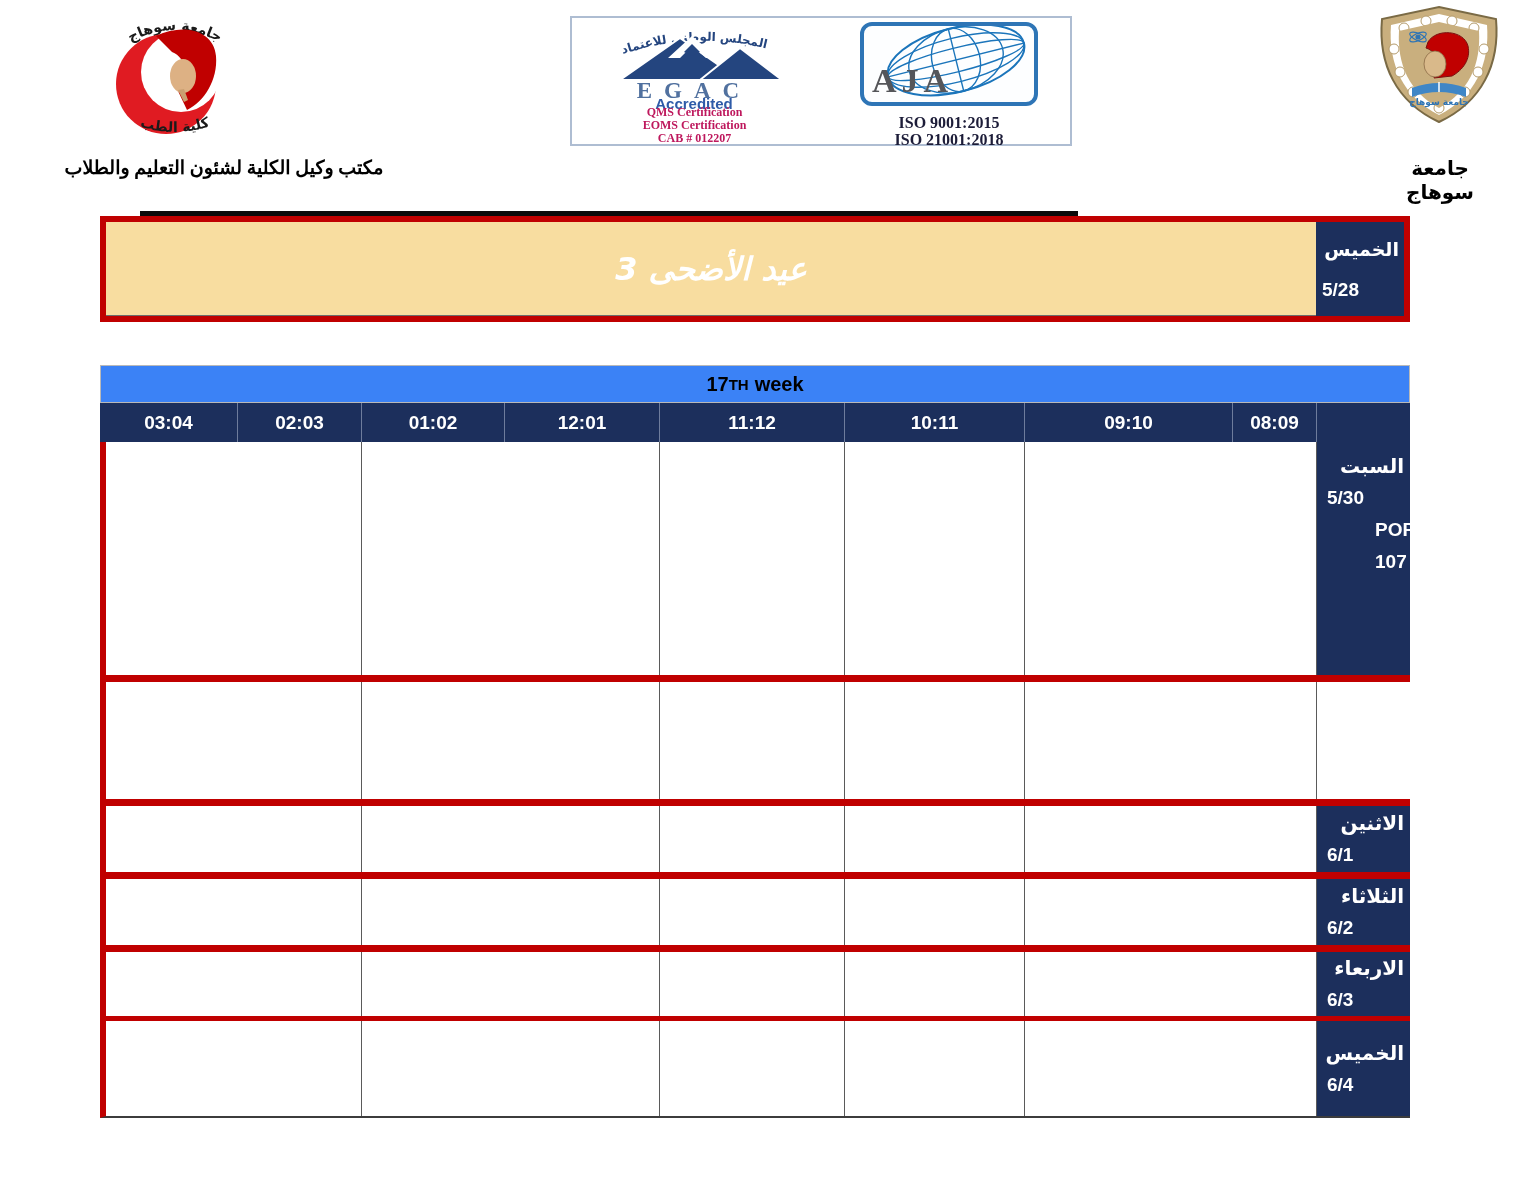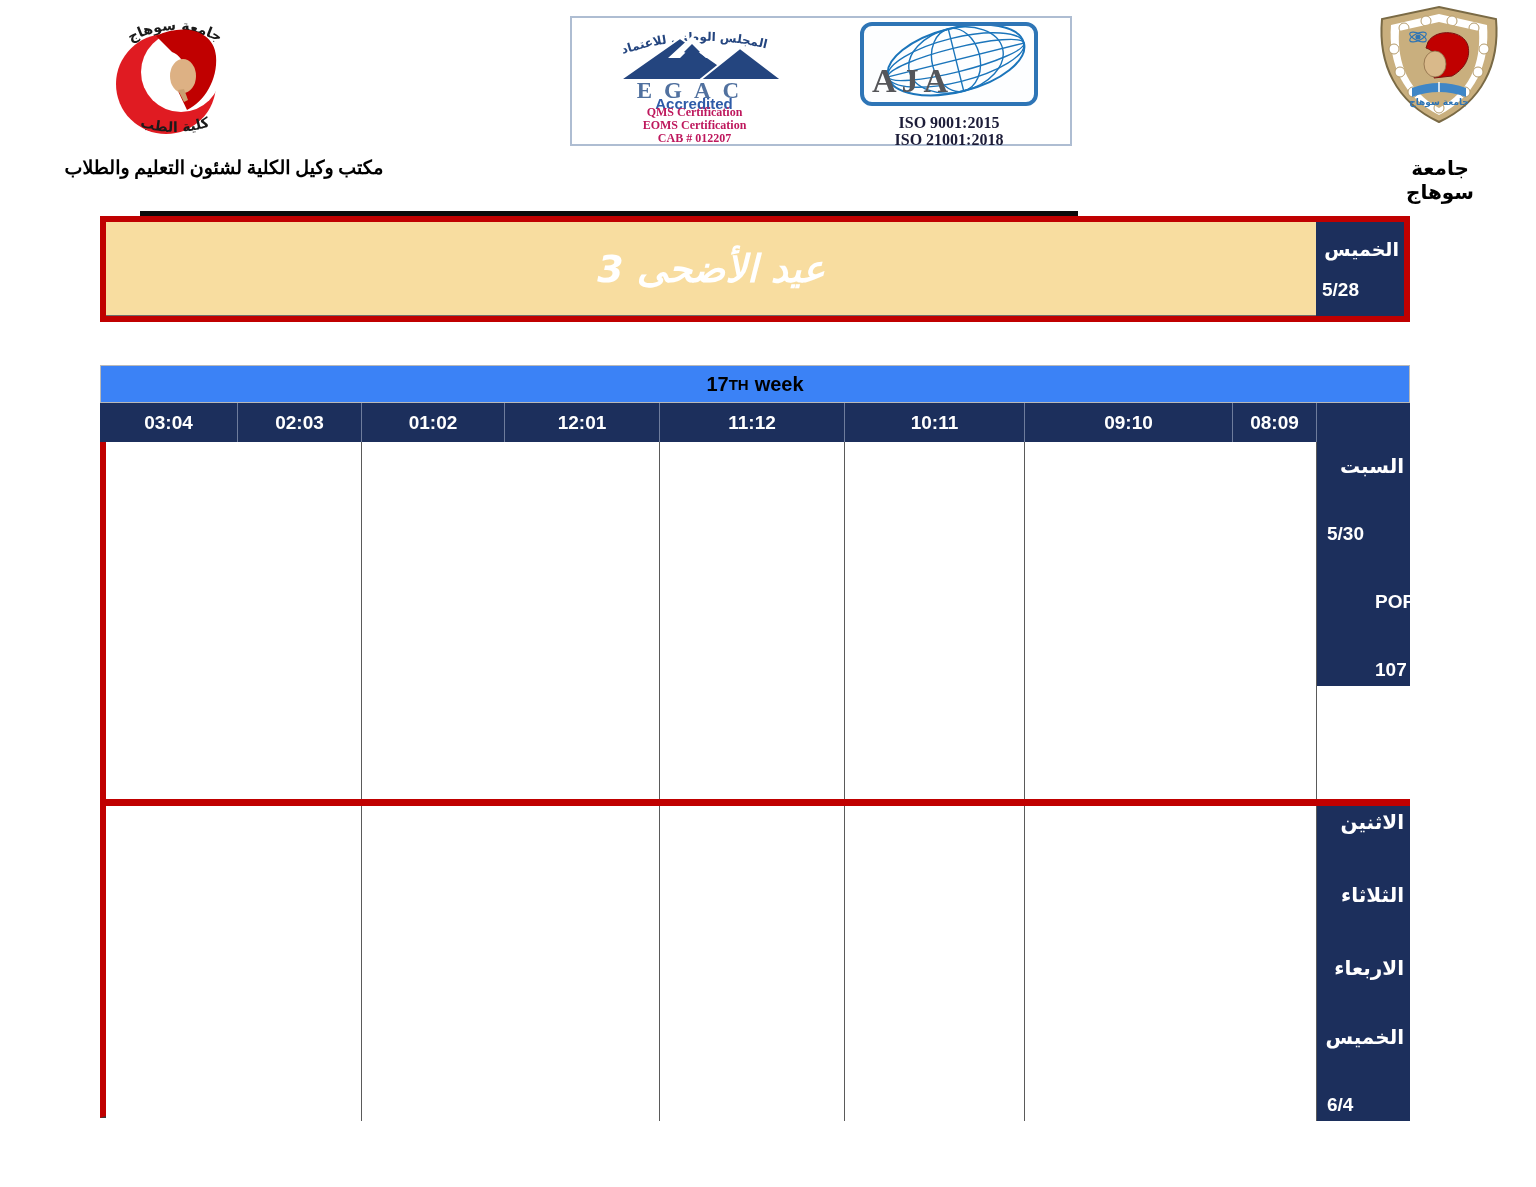--- a/index.html
+++ b/index.html
@@ -42,21 +42,21 @@
   .eid-banner {
     position:absolute; left:100px; top:216px; width:1310px; height:106px;
     border:6px solid #c00000; display:flex; background:#f8dda0;
   }
   .eid-main {
     flex:1 1 auto; background:#f8dda0; border-bottom:1px solid #6b6b6b;
     display:flex; align-items:center; justify-content:center;
   }
   .eid-title {
     font-family:"DejaVu Sans", sans-serif; font-weight:bold; font-style:italic;
-    font-size:38px; color:#ffffff; direction:rtl;
+    font-size:32px; color:#ffffff; direction:rtl;
   }
   .eid-day {
     width:88px; background:#1c2f5c; color:#fff; display:flex; flex-direction:column;
     justify-content:space-around; padding:6px 0;
   }
   .eid-day .d-name { font-family:"DejaVu Sans", sans-serif; font-weight:bold; font-size:19px; text-align:right; padding-right:5px; direction:rtl; }
   .eid-day .d-date { font-weight:bold; font-size:19px; text-align:left; padding-left:6px; }
 
   
   .schedule { position:absolute; left:100px; top:365px; width:1310px; }
@@ -76,21 +76,20 @@
   }
   .time-cell:last-child { border-right:none; }
   .rows { border-left:6px solid #c00000; border-bottom:2px solid #3c3c3c; }
   .day-row { display:grid; grid-template-columns:256px 298px 185px 180px 292px 93px; }
   .r-sat { height:233px; } .r-sun { height:117px; } .r-mon { height:66px; }
   .r-tue { height:66px; } .r-wed { height:62px; } .r-thu { height:95px; }
   .cell { background:#fff; border-right:1px solid #5a5a5a; }
   .day-label {
     background:#1c2f5c; color:#fff; display:flex; flex-direction:column; justify-content:center;
     line-height:32px;
-    gap:36px;
   }
   .day-label.top { justify-content:flex-start; padding-top:8px; }
   .dl-name { font-family:"DejaVu Sans", sans-serif; font-weight:bold; font-size:20px; text-align:right; padding-right:6px; direction:rtl; }
   .dl-date { font-weight:bold; font-size:19px; text-align:left; padding-left:10px; }
   .dl-extra { font-weight:bold; font-size:19px; text-align:left; padding-left:10px;margin-left:48px; }
   .red-sep { height:7px; background:#c00000; }
 </style>
 </head>
 <body>
 

